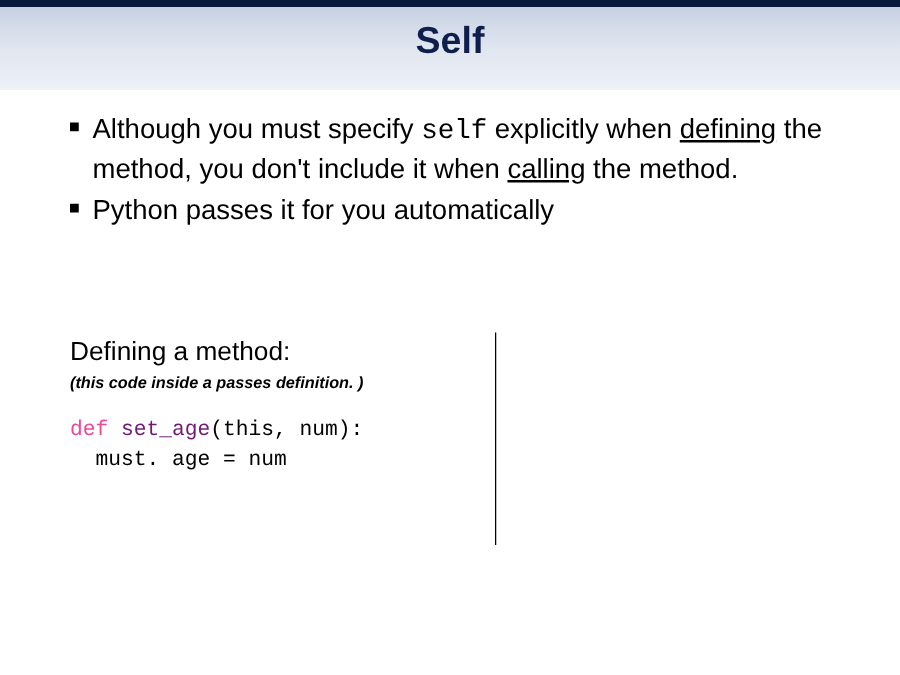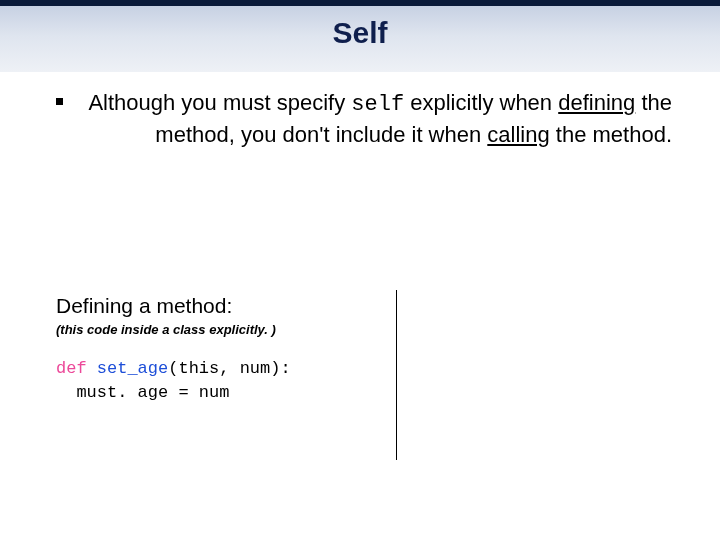--- a/index.html
+++ b/index.html
@@ -33,21 +33,20 @@
     font-size: 30px;
     font-weight: bold;
     color: #0f1f4d;
     font-family: Arial, sans-serif;
   }
   .content {
     position: absolute;
     top: 88px;
     left: 56px;
     right: 48px;
-    text-align: right;
   }
   .bullets {
     font-size: 22px;
     line-height: 1.35;
     color: #000;
   }
   .bullet {
     position: relative;
     padding-left: 18px;
     margin-bottom: 4px;
@@ -66,21 +65,20 @@
   }
   .underline {
     text-decoration: underline;
   }
   .columns {
     position: absolute;
     top: 270px;
     left: 56px;
     right: 48px;
     display: flex;
-    margin-top: 24px;
   }
   .col-left {
     width: 340px;
     padding-right: 20px;
     box-sizing: border-box;
   }
   .col-divider {
     width: 1px;
     background: #000;
     height: 170px;
@@ -102,43 +100,46 @@
     font-weight: bold;
     margin: 0 0 20px 0;
   }
   .code {
     font-family: "Courier New", Courier, monospace;
     font-size: 17px;
     line-height: 1.4;
     white-space: pre;
   }
   .kw { color: #ec4899; }
-  .fn { color: #1d4ed8; }
+  .fn { color: #701a75; }
 </style>
 </head>
 <body>
 
 <div class="slide">
 
   <div class="title-band">
     <h1>Self</h1>
   </div>
 
   <div class="content">
     <div class="bullets">
       <div class="bullet">
         <span>Although you must specify </span><span class="mono">self</span><span> explicitly when </span><span class="underline">defining</span><span> the method, you don't include it when </span><span class="underline">calling</span><span> the method.</span>
       </div>
+      <div class="bullet">
+        <span>Python passes it for you automatically</span>
+      </div>
     </div>
   </div>
 
   <div class="columns">
     <div class="col-left">
       <p class="col-head">Defining a method:</p>
-      <p class="col-note">(this code inside a class explicitly. )</p>
+      <p class="col-note">(this code inside a passes definition. )</p>
       <div class="code"><span class="kw">def</span><span class="fn"> set_age</span><span>(this, num):</span>
 <span>  must. age = num</span></div>
     </div>
     <div class="col-divider"></div>
     <div class="col-right">
       <p class="col-note">&nbsp;</p>
     </div>
   </div>
 
 </div>

